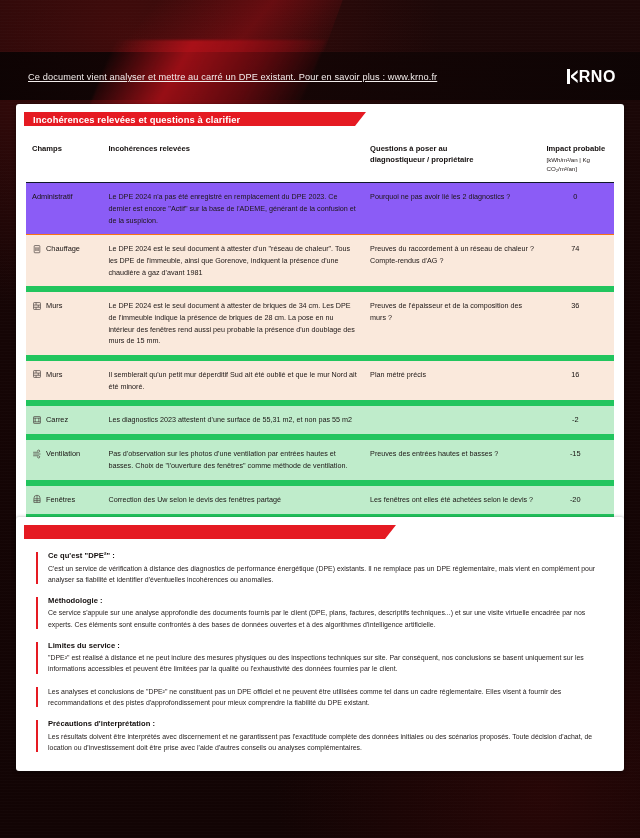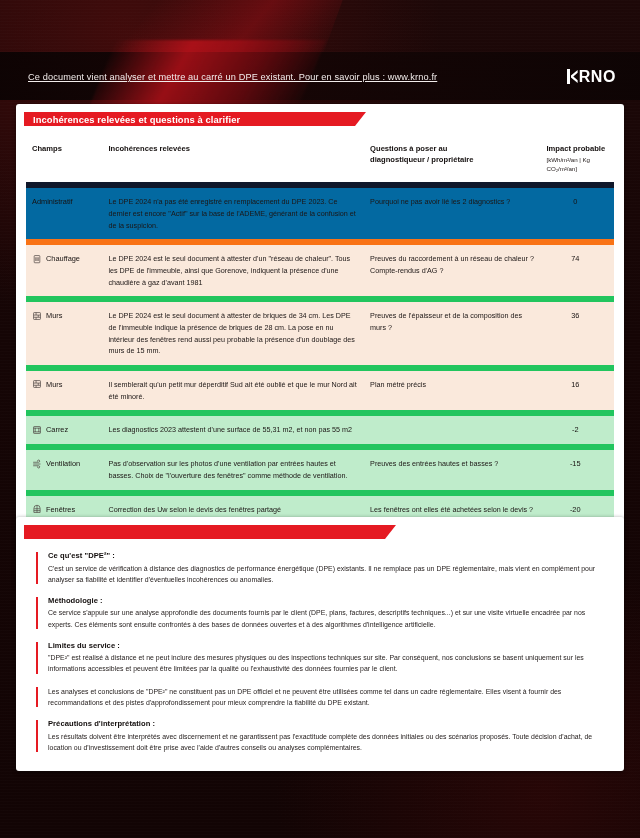--- a/index.html
+++ b/index.html
@@ -154,21 +154,21 @@
     table-layout: fixed;
   }
   thead th {
     text-align: left;
     vertical-align: top;
     font-size: 7.6px;
     font-weight: 700;
     color: #15100f;
     padding: 8px 6px 9px 6px;
     line-height: 1.42;
-    border-bottom: 6px solid #0f172a;
+    border-bottom: 1px solid #0f172a;
   }
   thead th .unit {
     display: block;
     font-weight: 400;
     font-size: 6.2px;
     color: #2a2322;
     margin-top: 1px;
     letter-spacing: -.05px;
   }
   col.c-field  { width: 13%; }
@@ -177,21 +177,21 @@
   col.c-impact { width: 12.5%; }
 
   tbody td {
     vertical-align: top;
     font-size: 7.2px;
     line-height: 1.62;
     color: #1c1615;
     padding: 8px 6px 8px 6px;
     border-bottom: 6px solid #22c55e;
   }
-  tbody tr.neutral td { background: #0369a1; border-bottom: 6px solid #f97316; }
+  tbody tr.neutral td { background: #8b5cf6; border-bottom: 1px solid #f97316; }
   tbody tr.warn    td { background: #fae9dc; }
   tbody tr.good    td { background: #bfeccb; }
   tbody tr.warn + tr.warn td,
   tbody tr.good + tr.good td { border-top: 1px solid #ffffff; }
 
   td.field {
     font-size: 7.4px;
     color: #171211;
     white-space: nowrap;
   }

